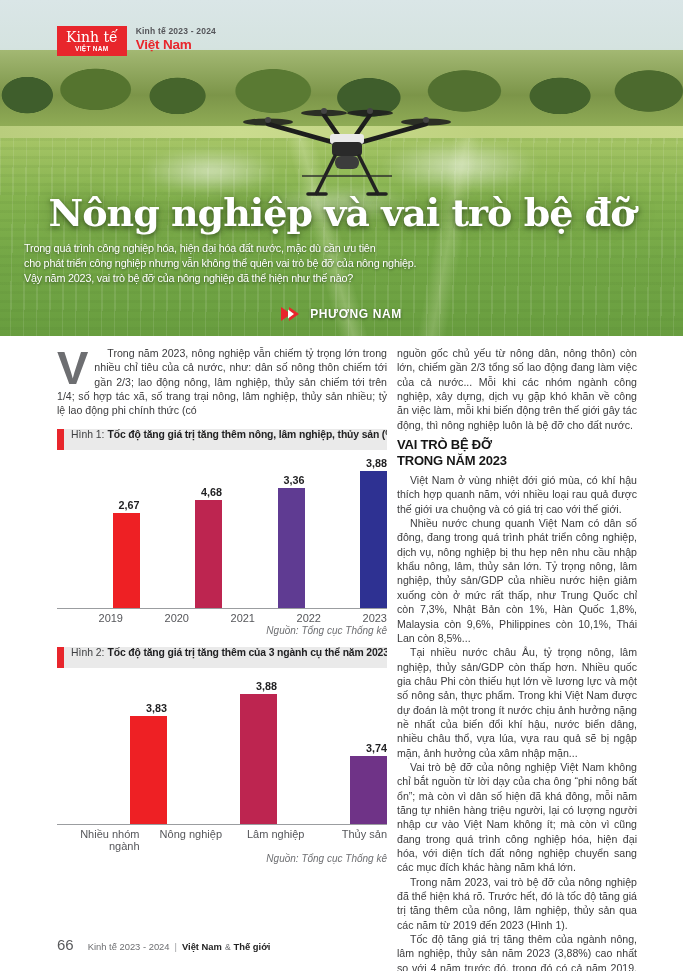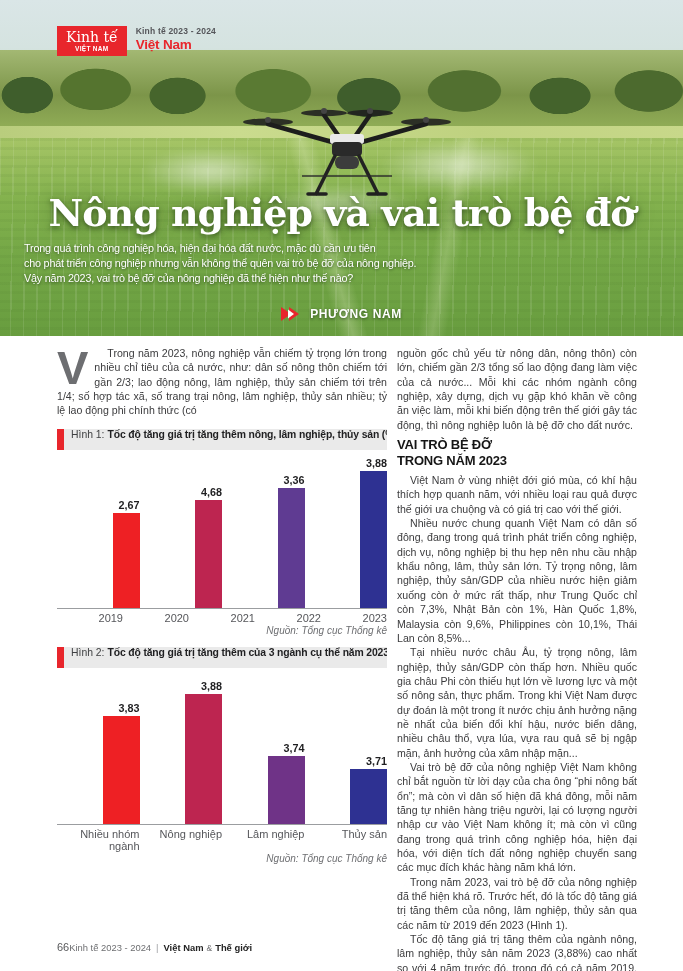--- a/index.html
+++ b/index.html
@@ -81,21 +81,21 @@
   .bargroup { flex:1; display:flex; flex-direction:column; justify-content:flex-end; align-items:flex-end; }
   .barval { font-size:10.8px; font-weight:bold; color:#1f1f21; margin-bottom:2px; }
   #fig1 .bar { width:27px; } #fig2 .bar { width:37px; }
   .cats { display:flex; justify-content:space-around; }
   .cat { flex:1; text-align:right; font-size:11px; color:#55565a; padding-top:3px; }
   .src { text-align:right; font-style:italic; font-size:10px; color:#6d6e71; margin-top:1px; }
 
   
   .footer { position:absolute; left:57px; bottom:18px; display:flex; align-items:baseline;
     font-size:9.4px; color:#6d6e71; }
-  .footer .pg { font-size:11px; color:#58595b; }
+  .footer .pg { font-size:15px; color:#58595b; margin-right:14px; }
   .footer .sep { margin:0 5px; color:#9b9da0; }
   .footer .bold { font-weight:bold; color:#232323; }
   .footer .amp { margin:0 3px; font-size:8.5px; }
 </style>
 </head>
 <body>
 
 <div class="page">
 
   <div class="hero">
@@ -203,24 +203,20 @@
               <div class="bar" style="height: 72.06%; background: rgb(238, 32, 36);"></div>
             </div>
             <div class="bargroup">
               <div class="barval">3,88</div>
               <div class="bar" style="height: 86.76%; background: rgb(189, 37, 80);"></div>
             </div>
             <div class="bargroup">
               <div class="barval">3,74</div>
               <div class="bar" style="height: 45.59%; background: rgb(111, 51, 135);"></div>
             </div>
-            <div class="bargroup">
-              <div class="barval">3,71</div>
-              <div class="bar" style="height: 36.76%; background: rgb(46, 49, 146);"></div>
-            </div>
           </div>
         <div class="cats">
             <div class="cat">Nhiều nhóm ngành</div>
             <div class="cat">Nông nghiệp</div>
             <div class="cat">Lâm nghiệp</div>
             <div class="cat">Thủy sản</div>
           </div>
         <div class="src">Nguồn: Tổng cục Thống kê</div>
       </figure>
     </div>

